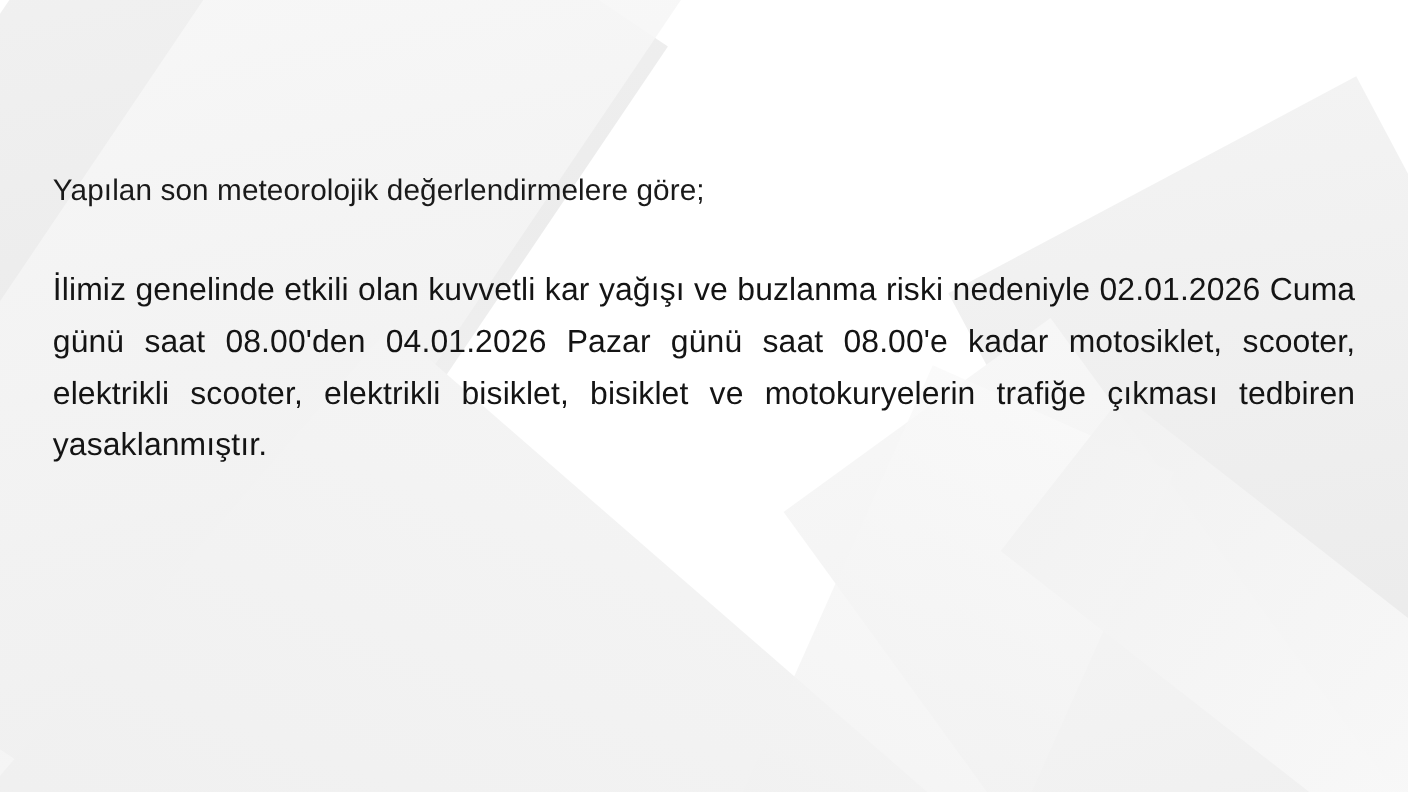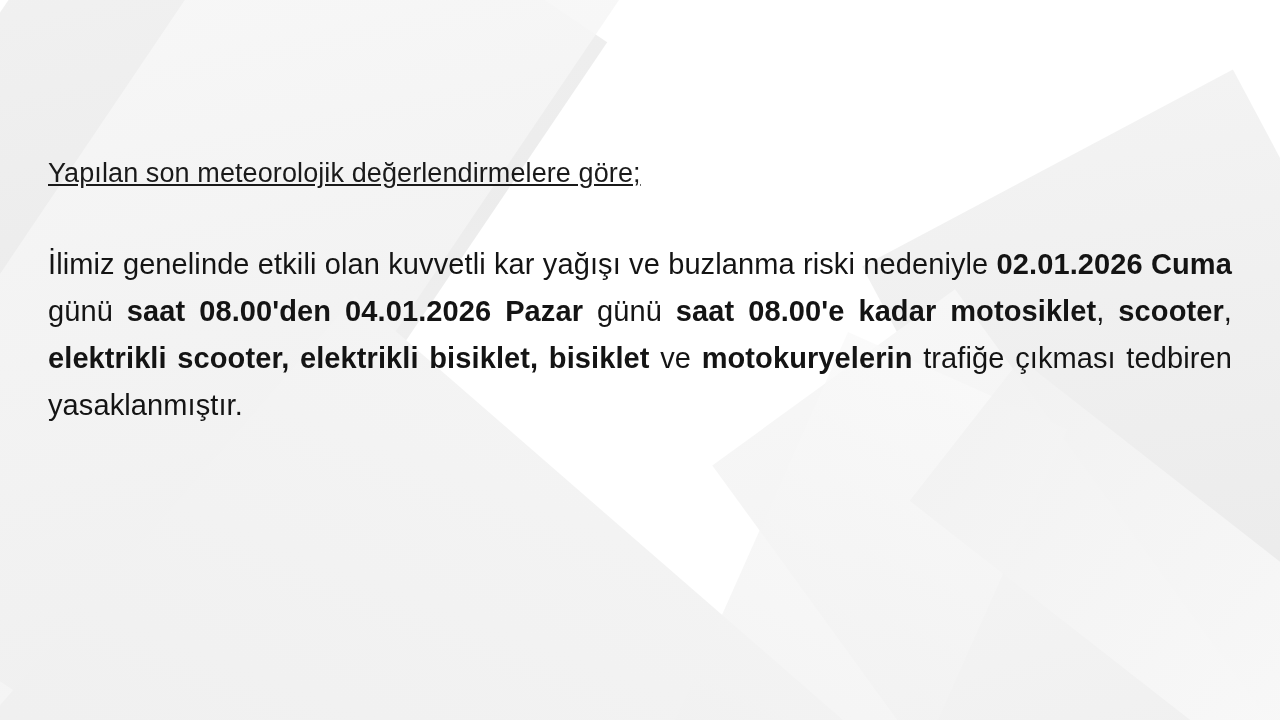--- a/index.html
+++ b/index.html
@@ -92,34 +92,33 @@
     z-index: 2;
     padding: 155px 48px 0 48px;
     box-sizing: border-box;
   }
   .lead-line {
     font-size: 27px;
     line-height: 1.35;
     color: #1a1a1a;
     margin: 0 0 50px 0;
     letter-spacing: .1px;
-    text-decoration: underline;
   }
   .body-par {
     font-size: 29px;
     line-height: 1.62;
     color: #141414;
     margin: 0;
     text-align: justify;
     text-justify: inter-word;
     max-width: 1186px;
     letter-spacing: .1px;
   }
   .body-par b {
-    font-weight: 700;
+    font-weight: 400;
   }
 </style>
 </head>
 <body>
 
 <div class="bg-layer">
   <div class="shape shape-a"></div>
   <div class="shape shape-b"></div>
   <div class="shape shape-c"></div>
   <div class="shape shape-d"></div>

